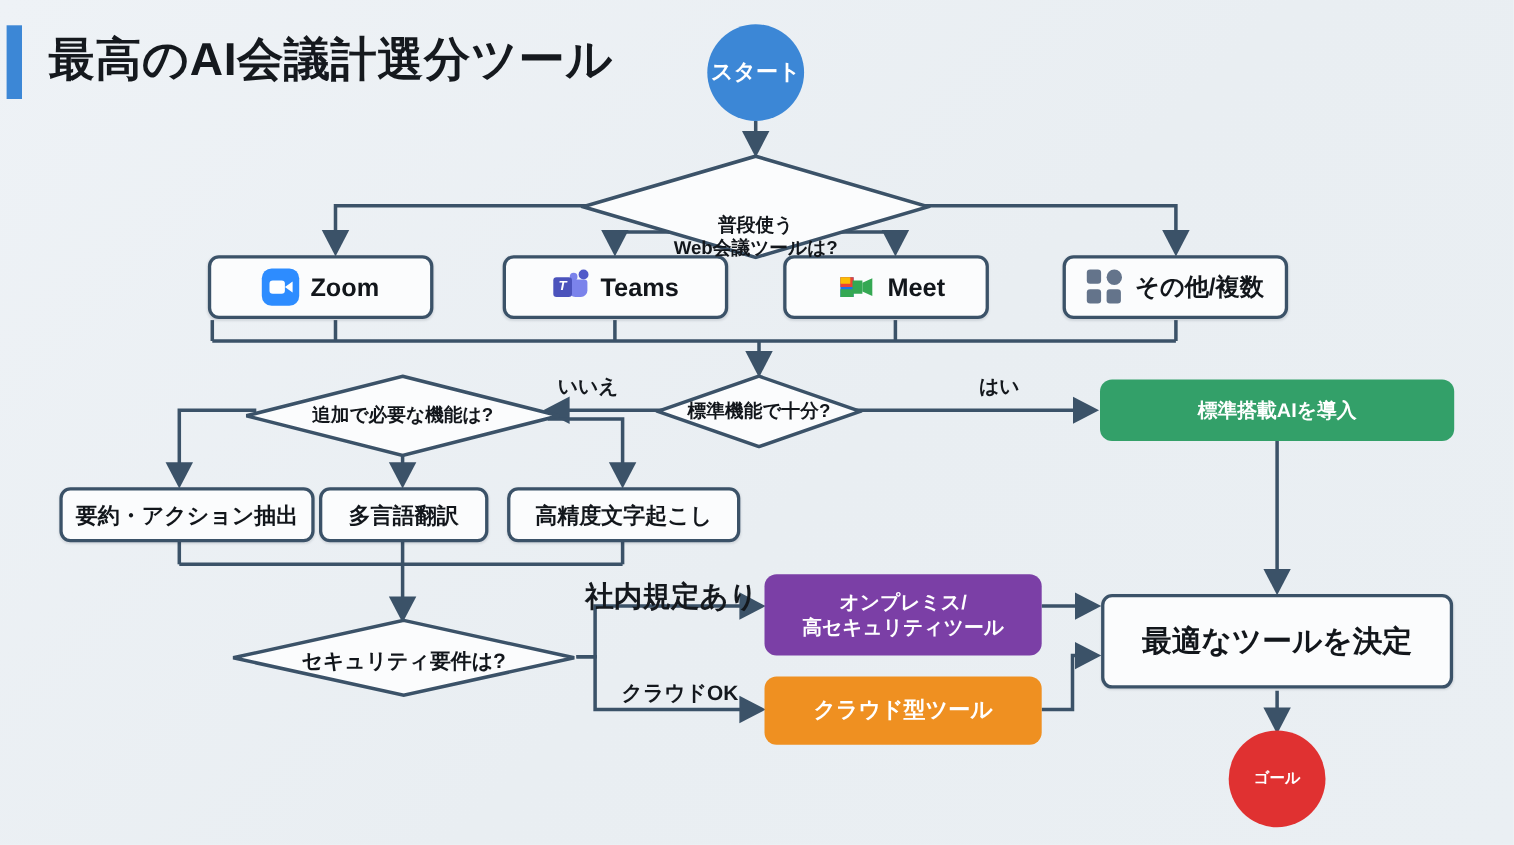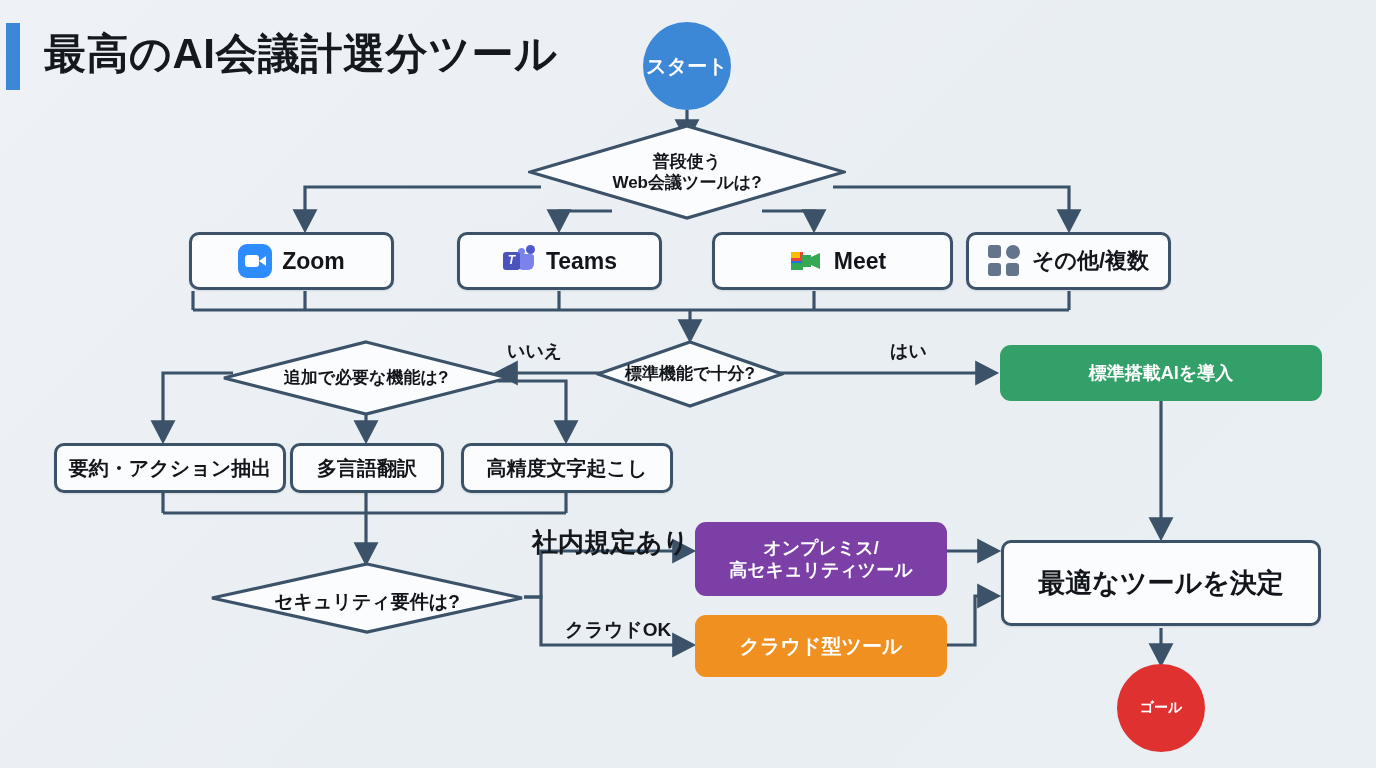--- a/index.html
+++ b/index.html
@@ -251,21 +251,21 @@
     </g>
   </svg>
 
   <div class="accent-bar"></div>
   <div class="page-title">最高のAI会議計選分ツール</div>
 
   <div class="node circle-node" style="left:643px; top:22px; width:88px; height:88px; background:#3c87d6; font-size:20px;">
     <span>スタート</span>
   </div>
 
-  <div class="node diamond-node" style="left:528px; top:124px; width:318px; height:96px;">
+  <div class="node diamond-node" style="left:528px; top:140px; width:318px; height:96px;align-items:flex-end;">
     <svg class="dshape" viewBox="0 0 318 96" preserveAspectRatio="none">
       <polygon points="159,2 316,48 159,94 2,48" fill="#fbfcfd" stroke="#3b5268" stroke-width="3.2"></polygon>
     </svg>
     <span class="dtext" style="font-size:17px;">普段使う
 Web会議ツールは?</span>
   </div>
 
   <div class="node box-node" style="left:189px; top:232px; width:205px; height:58px; font-size:23px;">
     <span class="ico ico-zoom"></span>
     <span>Zoom</span>
@@ -274,21 +274,21 @@
   <div class="node box-node" style="left:457px; top:232px; width:205px; height:58px; font-size:23px;">
     <span class="ico ico-teams">
       <i class="t-dot1"></i>
         <i class="t-dot2"></i>
         <i class="t-big"></i>
         <i class="t-sq"></i>
     </span>
     <span>Teams</span>
   </div>
 
-  <div class="node box-node" style="left:712px; top:232px; width:241px; height:58px; font-size:23px;padding-left:9px;">
+  <div class="node box-node" style="left:712px; top:232px; width:187px; height:58px; font-size:23px;padding-left:9px;">
     <span class="ico ico-meet">
       <svg viewBox="0 0 36 30" width="36" height="30">
         <path d="M3 6 h12 v18 H3 z" fill="#1a73e8"></path>
         <path d="M3 6 h12 v9 H3 z" fill="#ea4335"></path>
         <path d="M3 17 h12 v7 H3 z" fill="#34a853"></path>
         <path d="M3 6 h9 v6 H3 z" fill="#fbbc05"></path>
         <path d="M14 9 h9 v12 h-9 z" fill="#34a853"></path>
         <path d="M23 11 l9 -4 v16 l-9 -4 z" fill="#34a853"></path>
       </svg>
     </span>

